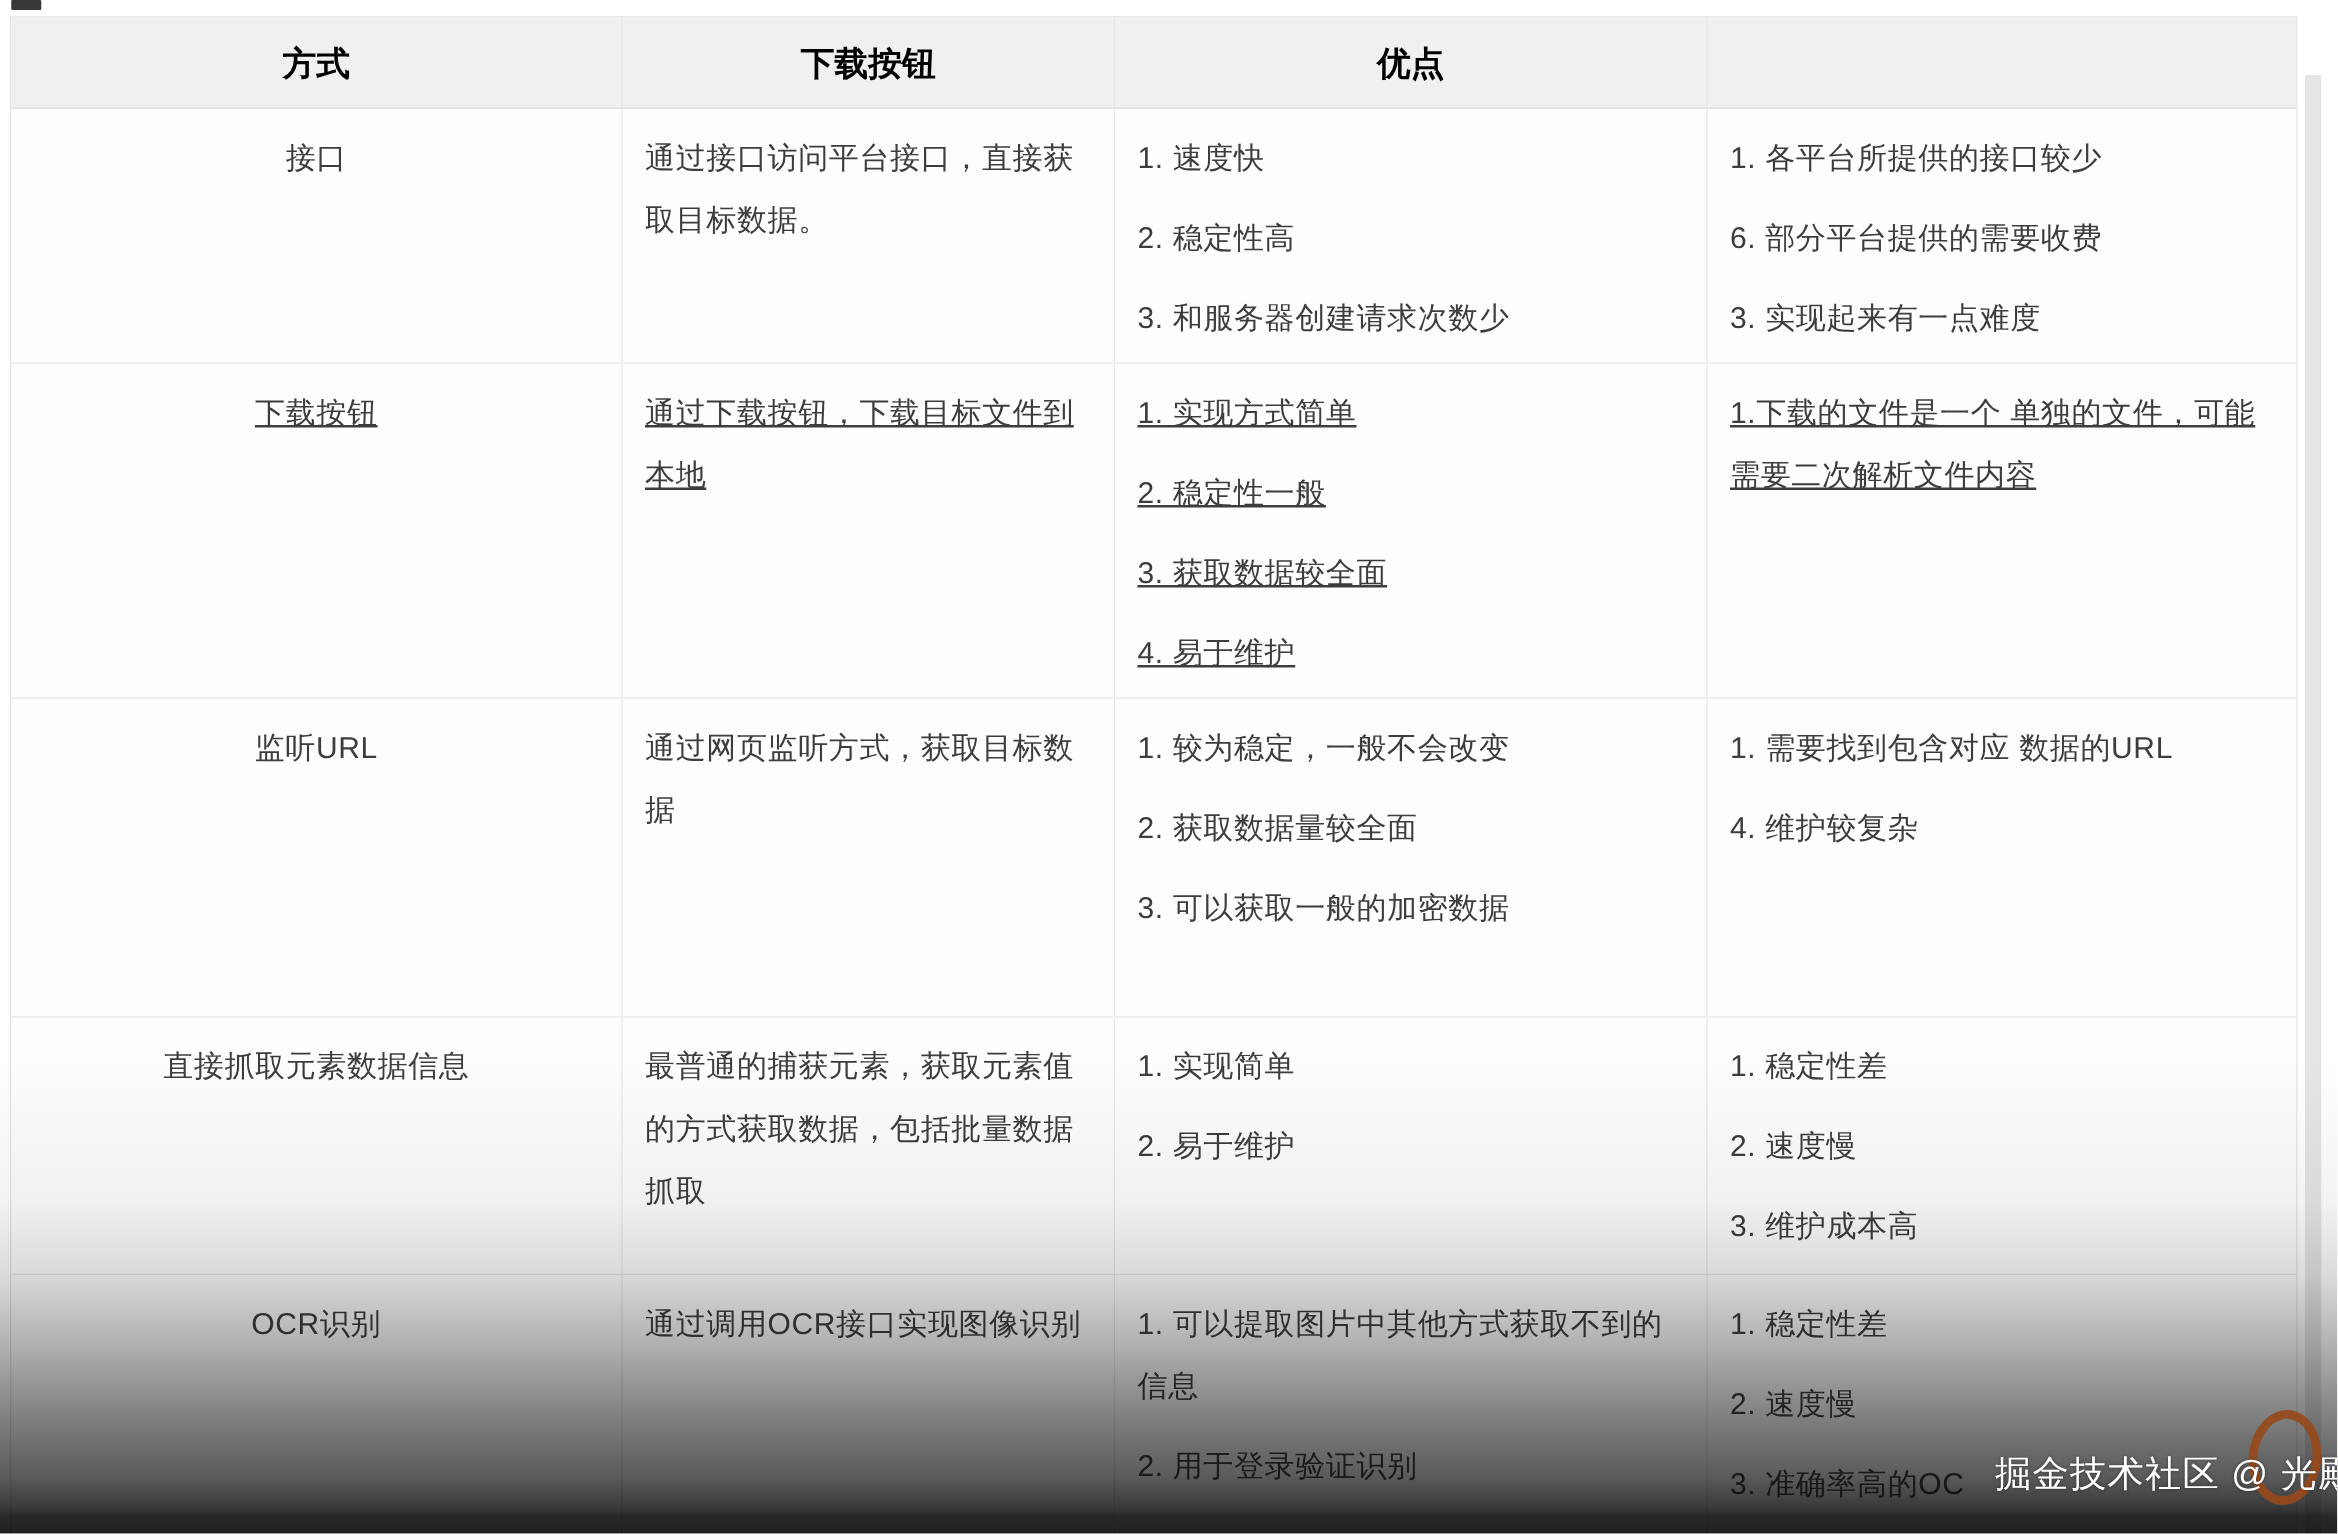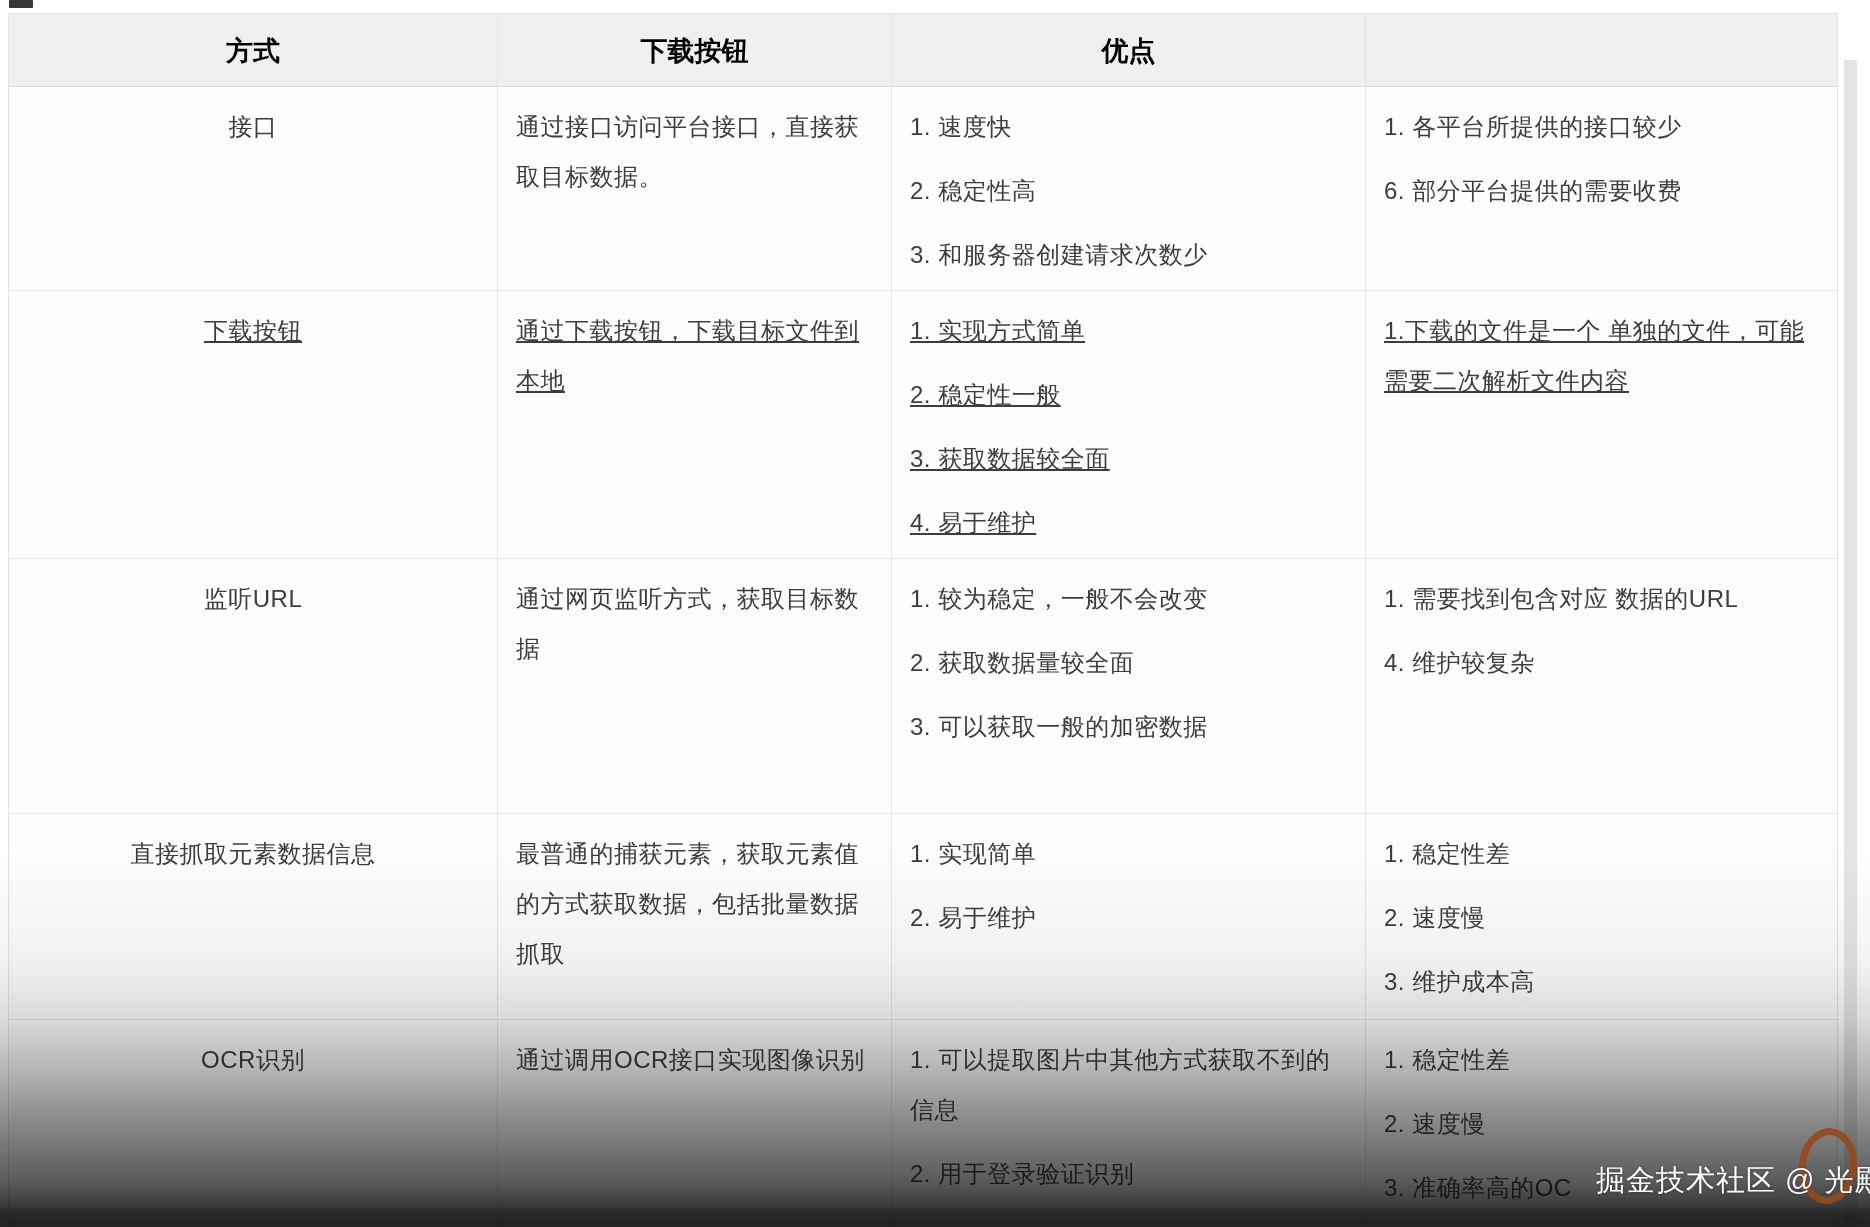--- a/index.html
+++ b/index.html
@@ -123,20 +123,21 @@
             <p class="li">通过接口访问平台接口，直接获取目标数据。</p>
           </div>
           <div class="cell c2">
             <p class="li">1. 速度快</p>
             <p class="li">2. 稳定性高</p>
             <p class="li">3. 和服务器创建请求次数少</p>
           </div>
           <div class="cell c3">
             <p class="li">1. 各平台所提供的接口较少</p>
             <p class="li">6. 部分平台提供的需要收费</p>
+            <p class="li">3. 实现起来有一点难度</p>
           </div>
         </div>
         <div class="trow">
           <div class="cell c0 center">
             <p class="li">下载按钮</p>
           </div>
           <div class="cell c1">
             <p class="li">通过下载按钮，下载目标文件到本地</p>
           </div>
           <div class="cell c2">

